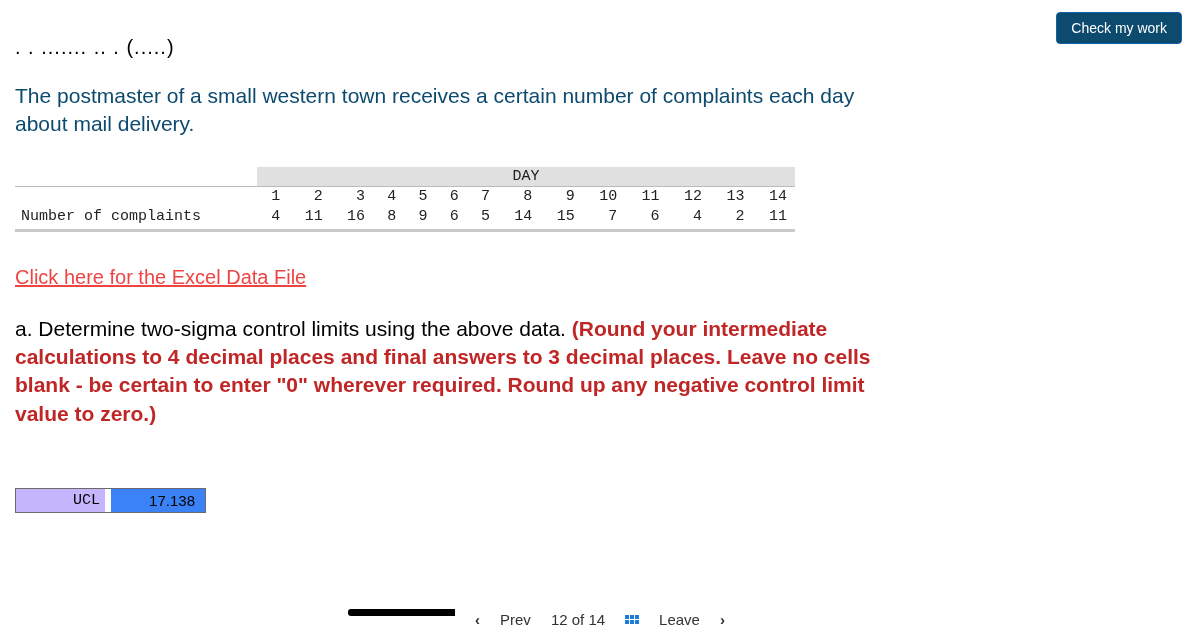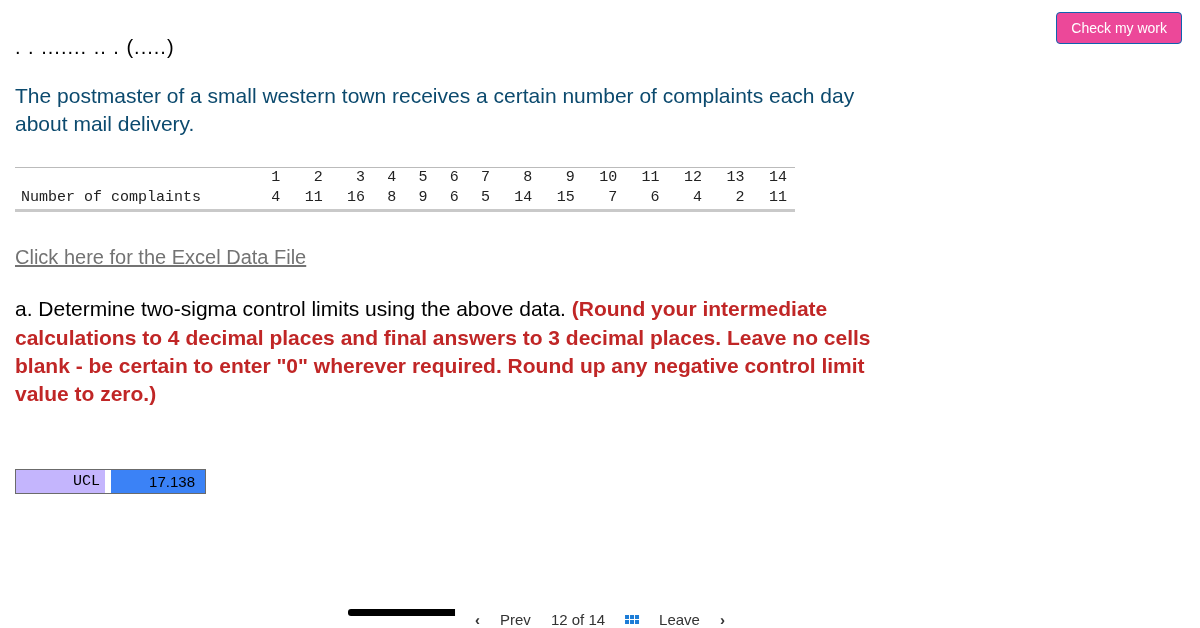--- a/index.html
+++ b/index.html
@@ -8,21 +8,21 @@
     background: #fff;
     width: 1200px;
     height: 628px;
     position: relative;
     overflow: hidden;
   }
   .check-btn {
     position: absolute;
     top: 12px;
     right: 18px;
-    background: #ec4899;
+    background: #0c4a6e;
     color: #fff;
     border: 1px solid #0f62b0;
     border-radius: 4px;
     padding: 7px 14px;
     font-size: 14px;
     cursor: pointer;
   }
   .truncated-title {
     position: absolute;
     top: 36px;
@@ -72,21 +72,21 @@
     white-space: nowrap;
   }
   .data-table tr.head-row td { border-top: 1px solid #bbb; }
   .data-table-wrap {
     border-bottom: 3px solid #c9c9c9;
     padding-bottom: 2px;
   }
   .excel-link {
     display: inline-block;
     margin-top: 34px;
-    color: #737373;
+    color: #ef4444;
     font-size: 20px;
     text-decoration: underline;
     cursor: pointer;
   }
   .question {
     margin-top: 26px;
     font-size: 21px;
     line-height: 1.35;
     max-width: 880px;
   }
@@ -164,20 +164,24 @@
 <button class="check-btn">Check my work</button>
 
 <div class="truncated-title">. . ....... .. . (.....)</div>
 
 <div class="content">
   <p class="prompt">The postmaster of a small western town receives a certain number of complaints each day about mail delivery.</p>
 
   <div class="data-table-wrap">
     <table class="data-table">
       <tbody>
+          <tr>
+        <td></td>
+        <td colspan="14" class="day-header">DAY</td>
+      </tr>
       <tr class="head-row">
         <td></td>
         <td>1</td>
             <td>2</td>
             <td>3</td>
         <td>4</td>
             <td>5</td>
             <td>6</td>
         <td>7</td>
             <td>8</td>

